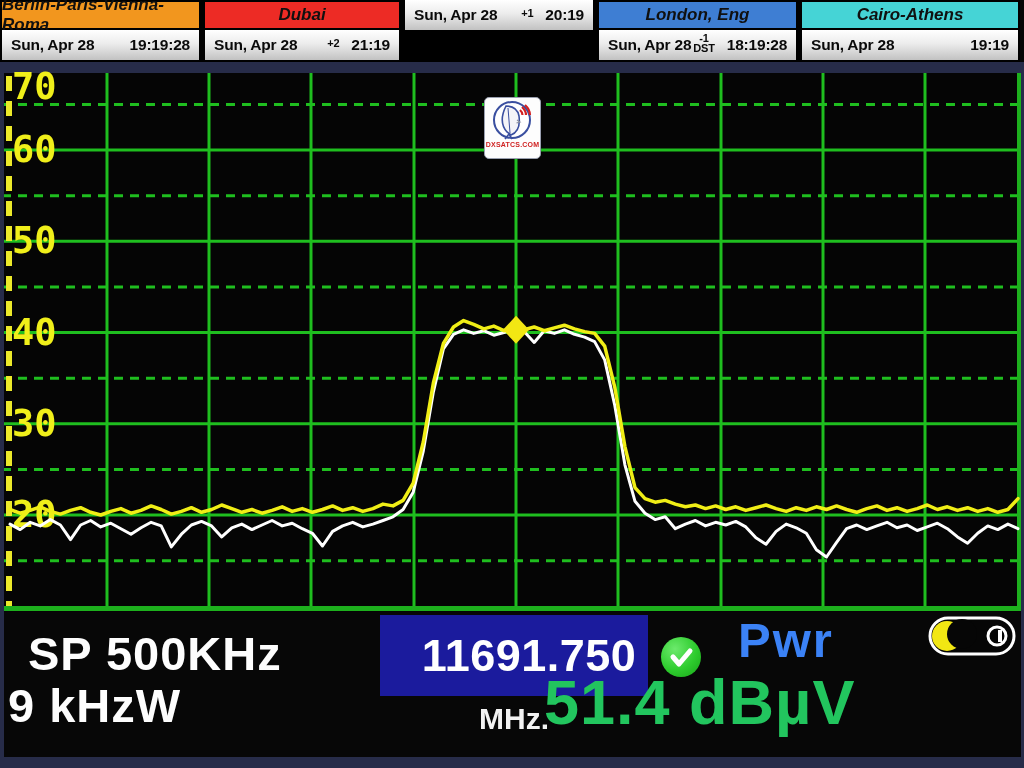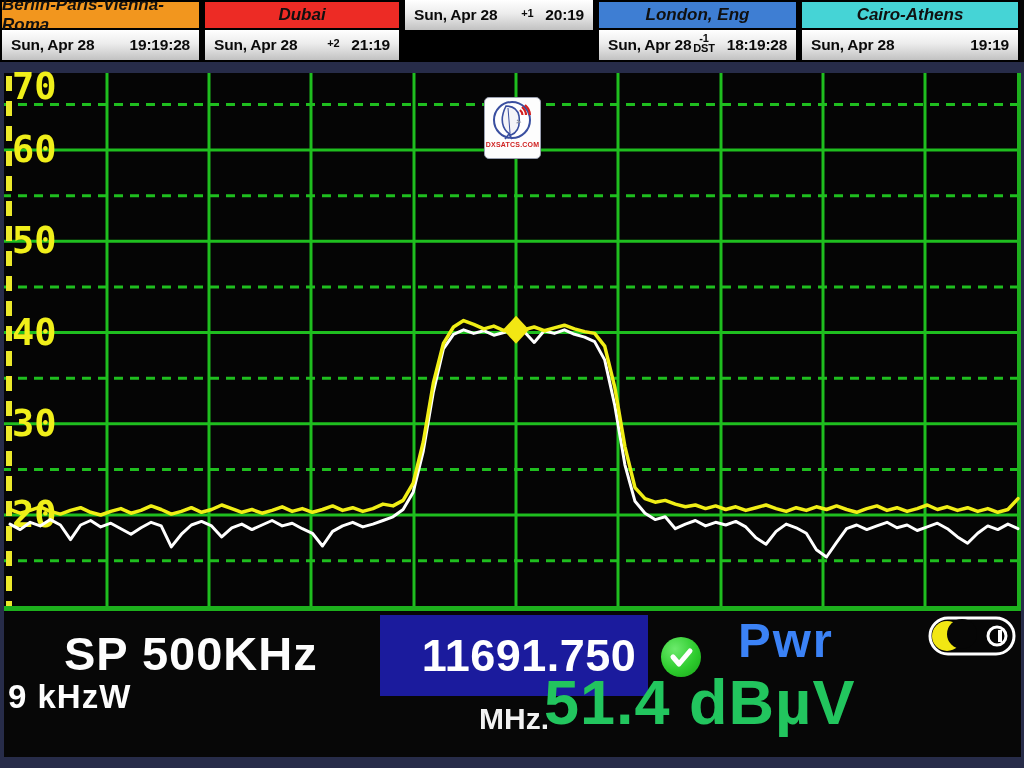--- a/index.html
+++ b/index.html
@@ -26,22 +26,22 @@
   #plot-wrap { position:absolute; top:62px; left:0; width:1024px; height:550px; background:#050505; }
   #plot-svg { position:absolute; top:0; left:0; }
 
   .logo-badge { position:absolute; left:484px; top:35px; width:57px; height:62px; background:#fdfdfd;
                 border:1px solid #9aa0b0; border-radius:5px; display:flex; flex-direction:column;
                 align-items:center; justify-content:flex-start; padding-top:2px; z-index:5; }
   .logo-text { font-size:7px; font-weight:bold; color:#cf1f1f; letter-spacing:0.2px; margin-top:-1px; }
 
   
   .bottombar { position:absolute; top:612px; left:0; width:1024px; height:156px; background:#070707; }
-  .sp-label  { position:absolute; left:28px;  top:14px; font-size:47px; font-weight:bold; color:#fdfdfd; letter-spacing:1px;margin-left:36px; }
-  .bw-label  { position:absolute; left:8px;   top:66px; font-size:33px; font-weight:bold; color:#fdfdfd; letter-spacing:1px; }
+  .sp-label  { position:absolute; left:28px;  top:14px; font-size:47px; font-weight:bold; color:#fdfdfd; letter-spacing:1px; }
+  .bw-label  { position:absolute; left:8px;   top:66px; font-size:47px; font-weight:bold; color:#fdfdfd; letter-spacing:1px; }
   .freq-box  { position:absolute; left:380px; top:3px; width:268px; height:81px; background:#1b1b9d;
                display:flex; align-items:center; justify-content:center;padding-left:30px; }
   .freq-value{ font-size:45px; font-weight:bold; color:#ffffff; letter-spacing:0.5px; }
   .freq-unit { position:absolute; left:380px; top:90px; width:268px; text-align:center;
                font-size:30px; font-weight:bold; color:#f2f2f2; }
   .check-badge { position:absolute; left:661px; top:25px; width:40px; height:40px; border-radius:50%;
                  background:radial-gradient(circle at 35% 30%, #6cea6c 0%, #2ecc2e 55%, #17a517 100%);
                  display:flex; align-items:center; justify-content:center; }
   .pwr-label { position:absolute; left:738px; top:0; font-size:49px; font-weight:bold; color:#3b82f6; letter-spacing:2px; }
   .pwr-value { position:absolute; left:544px; top:54px; font-size:63px; font-weight:bold; color:#22c55e; letter-spacing:1px; white-space:nowrap; }

